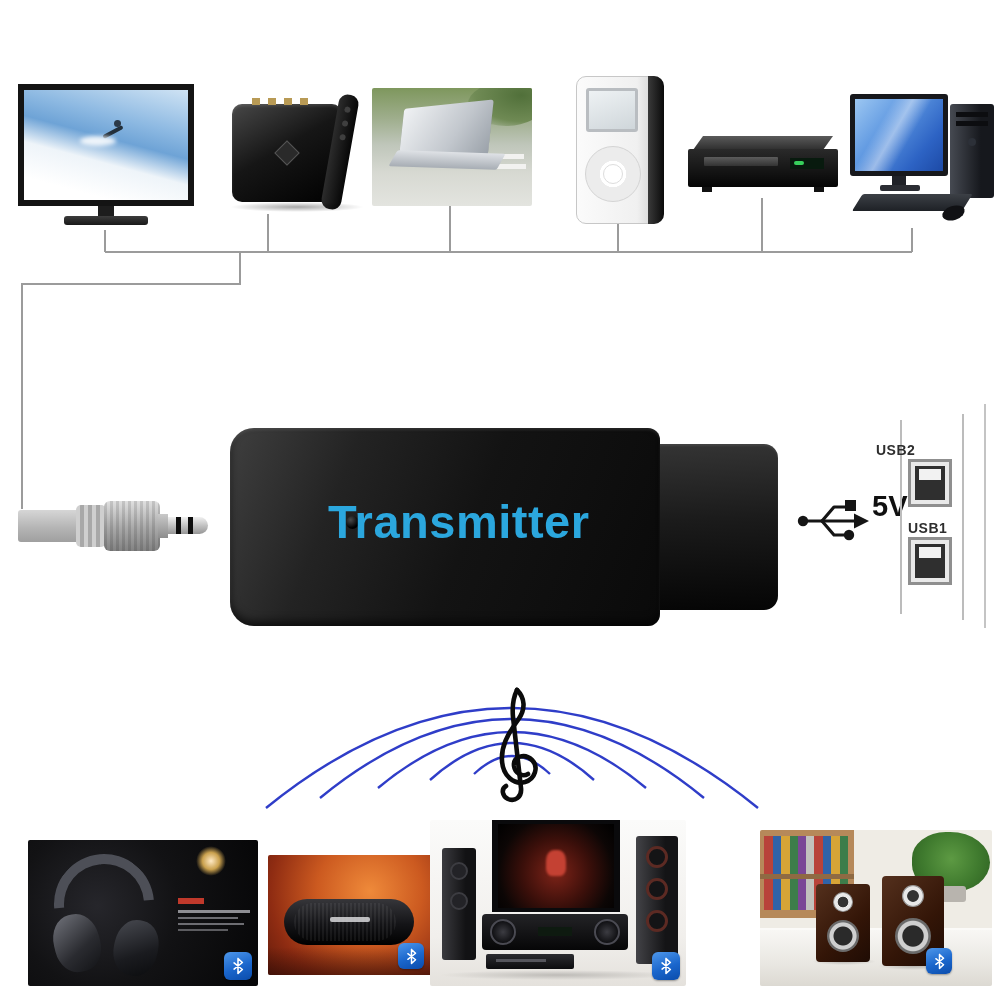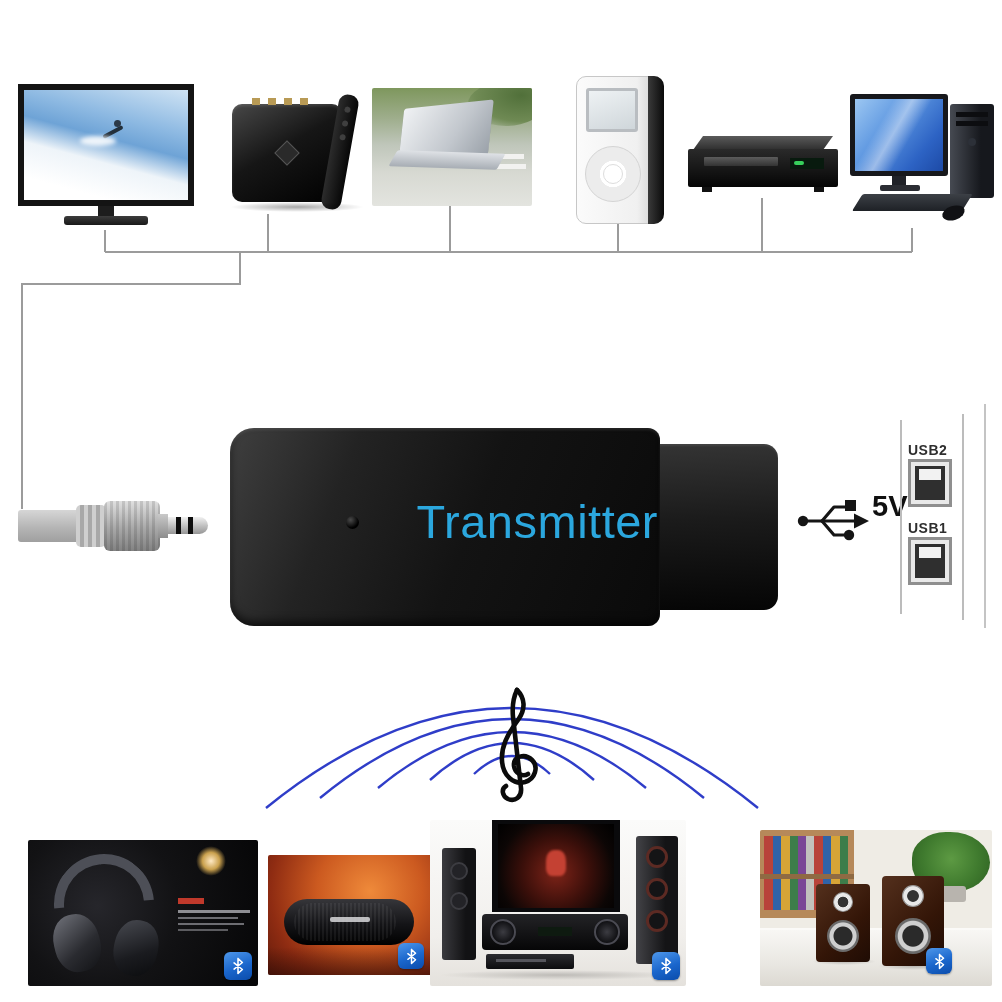--- a/index.html
+++ b/index.html
@@ -7,21 +7,21 @@
           font-family:"Liberation Sans",sans-serif;}
   .abs{position:absolute;}
   .photo{position:absolute;overflow:hidden;border-radius:2px;}
   .bt-badge{position:absolute;background:linear-gradient(160deg,#4e97ea 0%,#1a66cc 55%,#0b4cab 100%);
             border-radius:6px;display:flex;align-items:center;justify-content:center;
             box-shadow:0 1px 2px rgba(0,0,0,.35);}
   .usbport{position:absolute;border:3px solid #8f8f8f;background:#e9e9e9;box-sizing:border-box;}
   .usbport .cavity{position:absolute;left:4px;top:4px;right:4px;bottom:4px;background:#2f2f2f;}
   .usbport .tab{position:absolute;left:50%;transform:translateX(-50%);top:7px;width:22px;height:11px;background:#f2f2f2;}
   .plabel{position:absolute;font-size:14px;font-weight:bold;color:#2e2e2e;letter-spacing:.5px;}
-  .tx-label{position:absolute;text-align:right;font-size:47px;font-weight:normal;letter-spacing:.5px;color:#2BA7DE;}
+  .tx-label{position:absolute;text-align:left;font-size:47px;font-weight:bold;letter-spacing:.5px;color:#2BA7DE;}
   .v-label{position:absolute;font-size:29px;font-weight:bold;color:#101010;}
 </style>
 </head>
 <body>
 
 <div class="canvas">
 
   <svg class="abs" style="left:0;top:0" width="1002" height="1002">
     <g stroke="#9b9b9b" stroke-width="2" fill="none">
       <polyline points="105,230 105,252"></polyline>
@@ -130,21 +130,21 @@
     <rect x="51" y="12" width="11" height="11" fill="#151515"></rect>
     <circle cx="55" cy="47" r="5.2" fill="#151515"></circle>
     <path d="M60 25.5 L75 33 L60 40.5 Z" fill="#151515"></path>
   </svg>
   <div class="v-label" style="left:872px;top:490px">5V</div>
 
   <div class="abs" style="left:900px;top:420px;width:2px;height:194px;background:#bcbcbc"></div>
   <div class="abs" style="left:962px;top:414px;width:2px;height:206px;background:#bcbcbc"></div>
   <div class="abs" style="left:984px;top:404px;width:2px;height:224px;background:#c4c4c4"></div>
 
-  <div class="plabel" style="left:908px;top:442px">USB2</div>
+  <div class="plabel" style="left:876px;top:442px">USB2</div>
   <div class="usbport" style="left:908px;top:459px;width:44px;height:48px">
     <div class="cavity"></div>
     <div class="tab"></div>
   </div>
   <div class="plabel" style="left:908px;top:520px">USB1</div>
   <div class="usbport" style="left:908px;top:537px;width:44px;height:48px">
     <div class="cavity"></div>
     <div class="tab"></div>
   </div>
 

